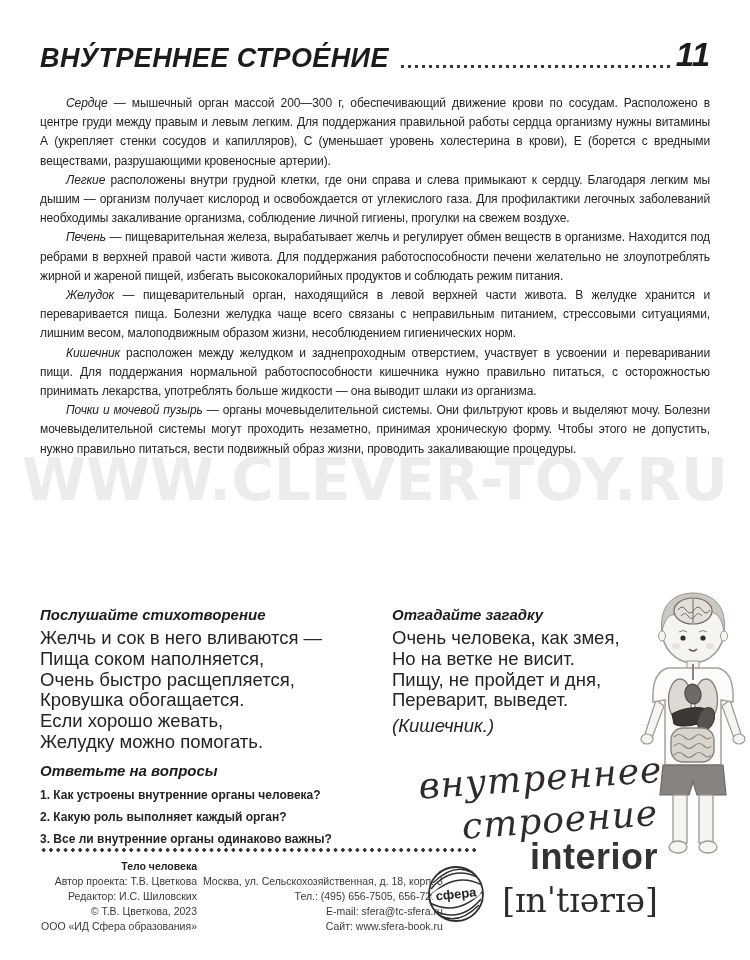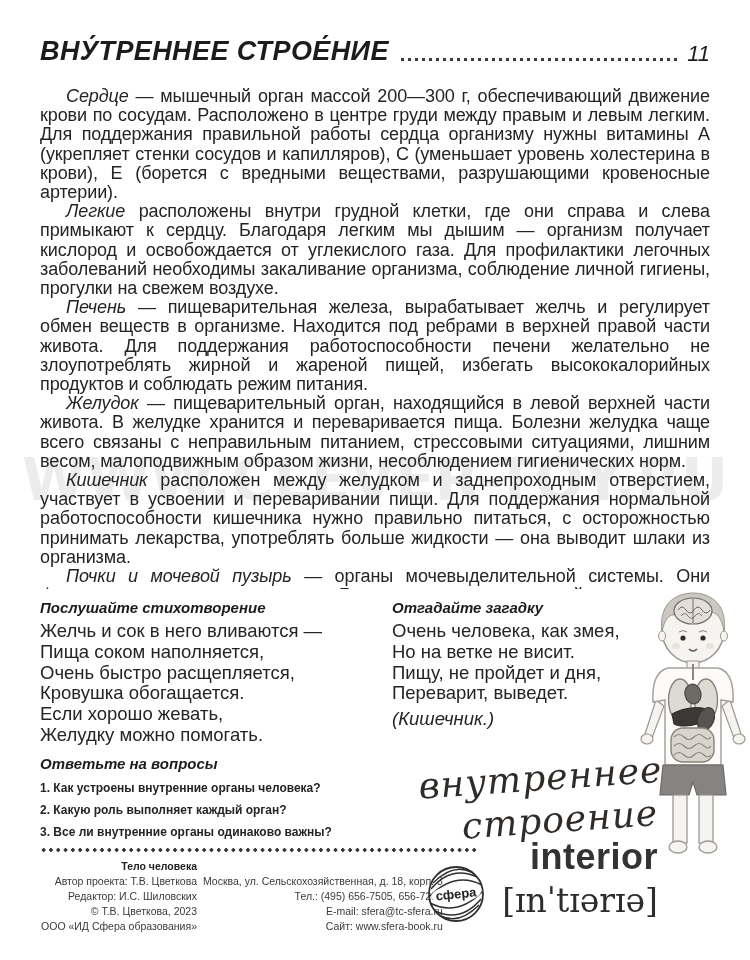--- a/index.html
+++ b/index.html
@@ -15,26 +15,26 @@
   .title-row { display:flex; align-items:flex-end; margin-bottom:20px; }
   .page-title {
     font-style:italic; font-weight:bold; font-size:27px; letter-spacing:.4px;
     white-space:nowrap; color:#1c1c1c;
   }
   .leader {
     flex:1; height:5px; margin:0 6px 5px 10px;
     background-image:radial-gradient(circle, #3a3a3a 1.6px, transparent 1.9px);
     background-size:7px 5px; background-repeat:repeat-x; background-position:left center;
   }
-  .page-number { font-style:italic; font-weight:normal; font-size:22px; color:#1c1c1c; }
+  .page-number { font-style:italic; font-weight:bold; font-size:33px; color:#1c1c1c; }
 
   
   .body-text { height:502px; overflow:hidden; }
   .body-text p {
-    text-align:justify; font-size:18px; line-height:19.2px;
+    text-align:justify; font-size:12px; line-height:19.2px;
     text-indent:26px; letter-spacing:-0.1px;
   }
   .term { font-style:italic; }
 
   
   .two-col { display:flex; margin-top:10px; }
   .poem-col { width:352px; }
   .riddle-col { width:252px; }
   .sec-head { font-style:italic; font-weight:bold; font-size:15px; margin-bottom:5px; color:#1c1c1c; }
   .verse-line { font-size:18.5px; line-height:20.8px; }

